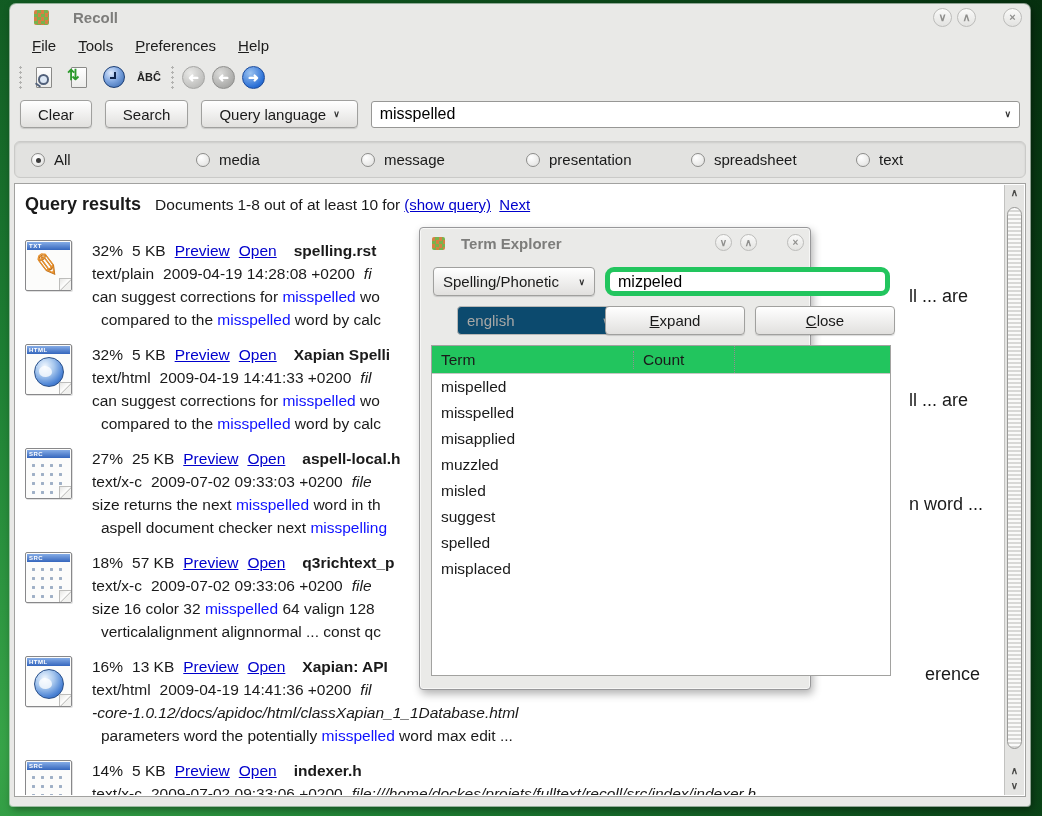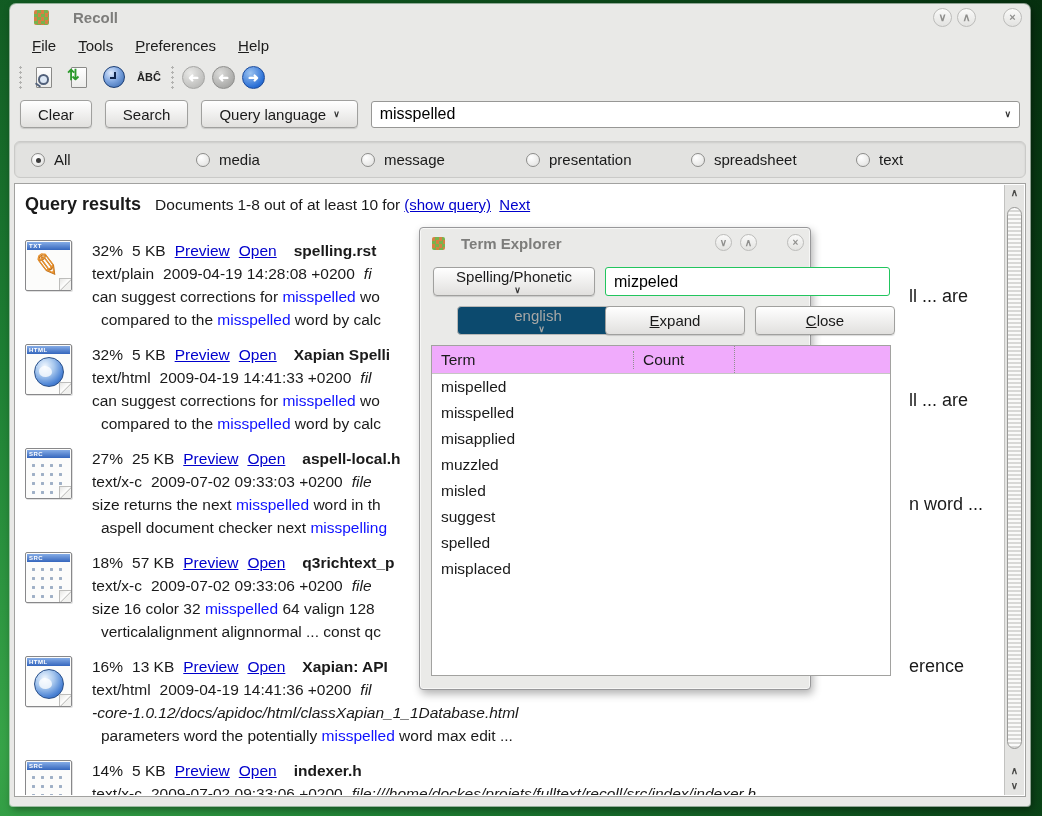--- a/index.html
+++ b/index.html
@@ -100,26 +100,26 @@
   
   .dialog{ position:absolute; left:419px; top:227px; width:392px; height:463px; z-index:10;
     background:#eaeae8; border:1px solid #98989a; border-radius:4px;
     box-shadow:inset 0 0 0 1px #f7f7f6, 2px 4px 9px rgba(0,0,0,.30); }
   .dtitle{ height:30px; display:flex; align-items:center; padding-left:12px; position:relative; }
   .dtitle .title-text{ margin-left:8px; }
   .dtitle .winbtn{ width:17px; height:17px; font-size:10px; }
   .dtitle .winbtns{ right:6px; top:6px; gap:8px; }
   .dtitle .winbtn.close{ margin-left:22px; }
   .drow{ position:absolute; left:13px; display:flex; }
-  .dcombo{ width:162px; height:29px; justify-content:space-between; padding:0 9px;flex-direction:column; }
+  .dcombo{ width:162px; height:29px; justify-content:space-between; padding:0 9px; }
   .dcombo.disabled{ color:#a7a7a5; background:#0c4a6e; border-color:#b8b8b6; box-shadow:none;margin-left:24px; }
-  .dinput{ position:absolute; left:185px; width:285px; height:29px; border:1px solid #22c55e; border-radius:3px; background:#fff; padding:0 8px; font-size:16px; font-family:"Liberation Sans",sans-serif; outline:none; }
+  .dinput{ position:absolute; left:185px; width:285px; height:29px; border:5px solid #22c55e; border-radius:9px; background:#fff; padding:0 8px; font-size:16px; font-family:"Liberation Sans",sans-serif; outline:none; }
   .dbtn{ position:absolute; width:140px; height:29px; }
   .ttable{ position:absolute; left:11px; top:117px; width:460px; height:331px; background:#fff; border:1px solid #a2a2a0; }
-  .thead{ display:flex; height:28px; background:#f0abfc; border-bottom:1px solid #c6c6c4; align-items:center; font-size:15.5px; }
+  .thead{ display:flex; height:28px; background:#22c55e; border-bottom:1px solid #c6c6c4; align-items:center; font-size:15.5px; }
   .thc{ padding-left:9px; }
   .thc.term{ width:201px; }
   .thc.count{ width:101px; border-left:1px dotted #909090; }
   .thc.fill{ flex:1; border-left:1px dotted #909090; height:100%; }
   .trow{ height:26px; line-height:26px; padding-left:9px; font-size:15.5px; }
 </style>
 </head>
 <body>
 
 <div class="window">
@@ -273,21 +273,21 @@
           <div class="row">
             <div class="doc-icon">
               <div class="strip">HTML</div>
               <div class="globe"></div>
               <div class="fold"></div>
             </div>
             <div class="line clip"><span class="sp">16%</span><span class="sp">13 KB</span><a class="lnk sp">Preview</a><a class="lnk sp">Open</a><span class="title">Xapian: API</span></div>
             <div class="line clip"><span class="sp">text/html</span><span class="sp">2009-04-19 14:41:36 +0200</span><span class="it">fil</span></div>
             <div class="line"><span class="it">-core-1.0.12/docs/apidoc/html/classXapian_1_1Database.html</span></div>
             <div class="line ind"><span>parameters word the potentially </span><span class="hl ">misspelled</span><span> word max edit ...</span></div>
-            <div class="frag b" style="top: 2px;">erence</div>
+            <div class="frag b" style="top: 10px; margin-left: 16px;">erence</div>
           </div>
           <div class="row">
             <div class="doc-icon">
               <div class="strip">SRC</div>
               <div class="srcbody"></div>
               <div class="fold"></div>
             </div>
             <div class="line"><span class="sp">14%</span><span class="sp">5 KB</span><a class="lnk sp">Preview</a><a class="lnk sp">Open</a><span class="title">indexer.h</span></div>
             <div class="line"><span class="sp">text/x-c</span><span class="sp">2009-07-02 09:33:06 +0200</span><span class="it">file:///home/dockes/projets/fulltext/recoll/src/index/indexer.h</span></div>
           </div>

